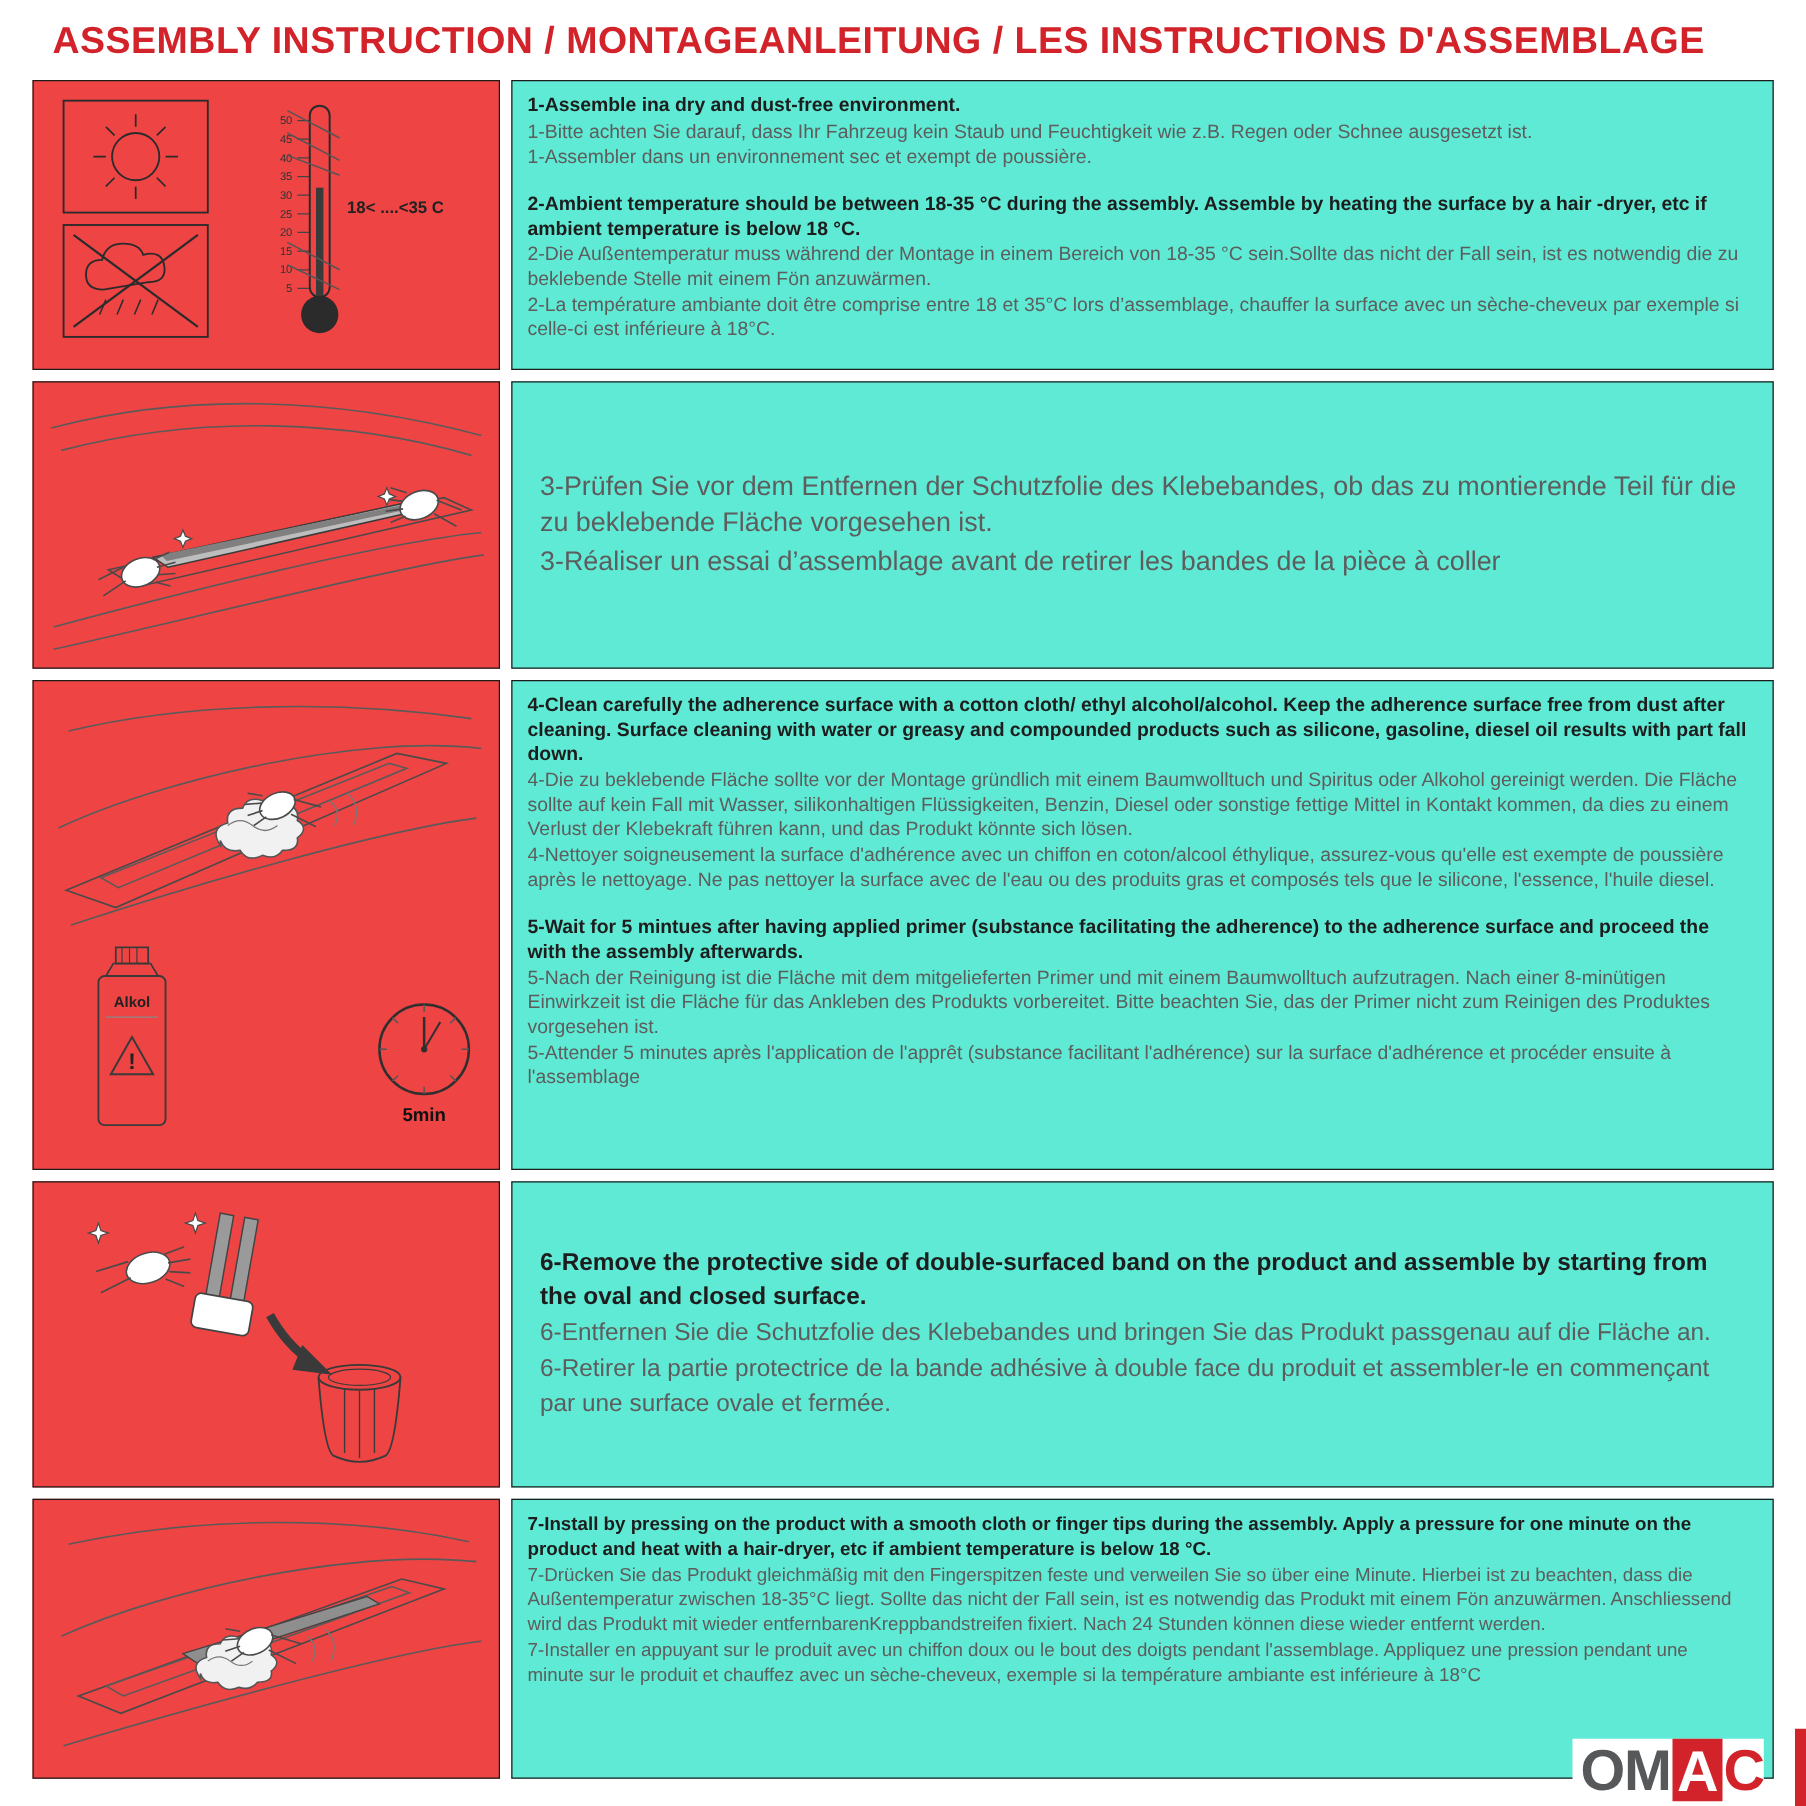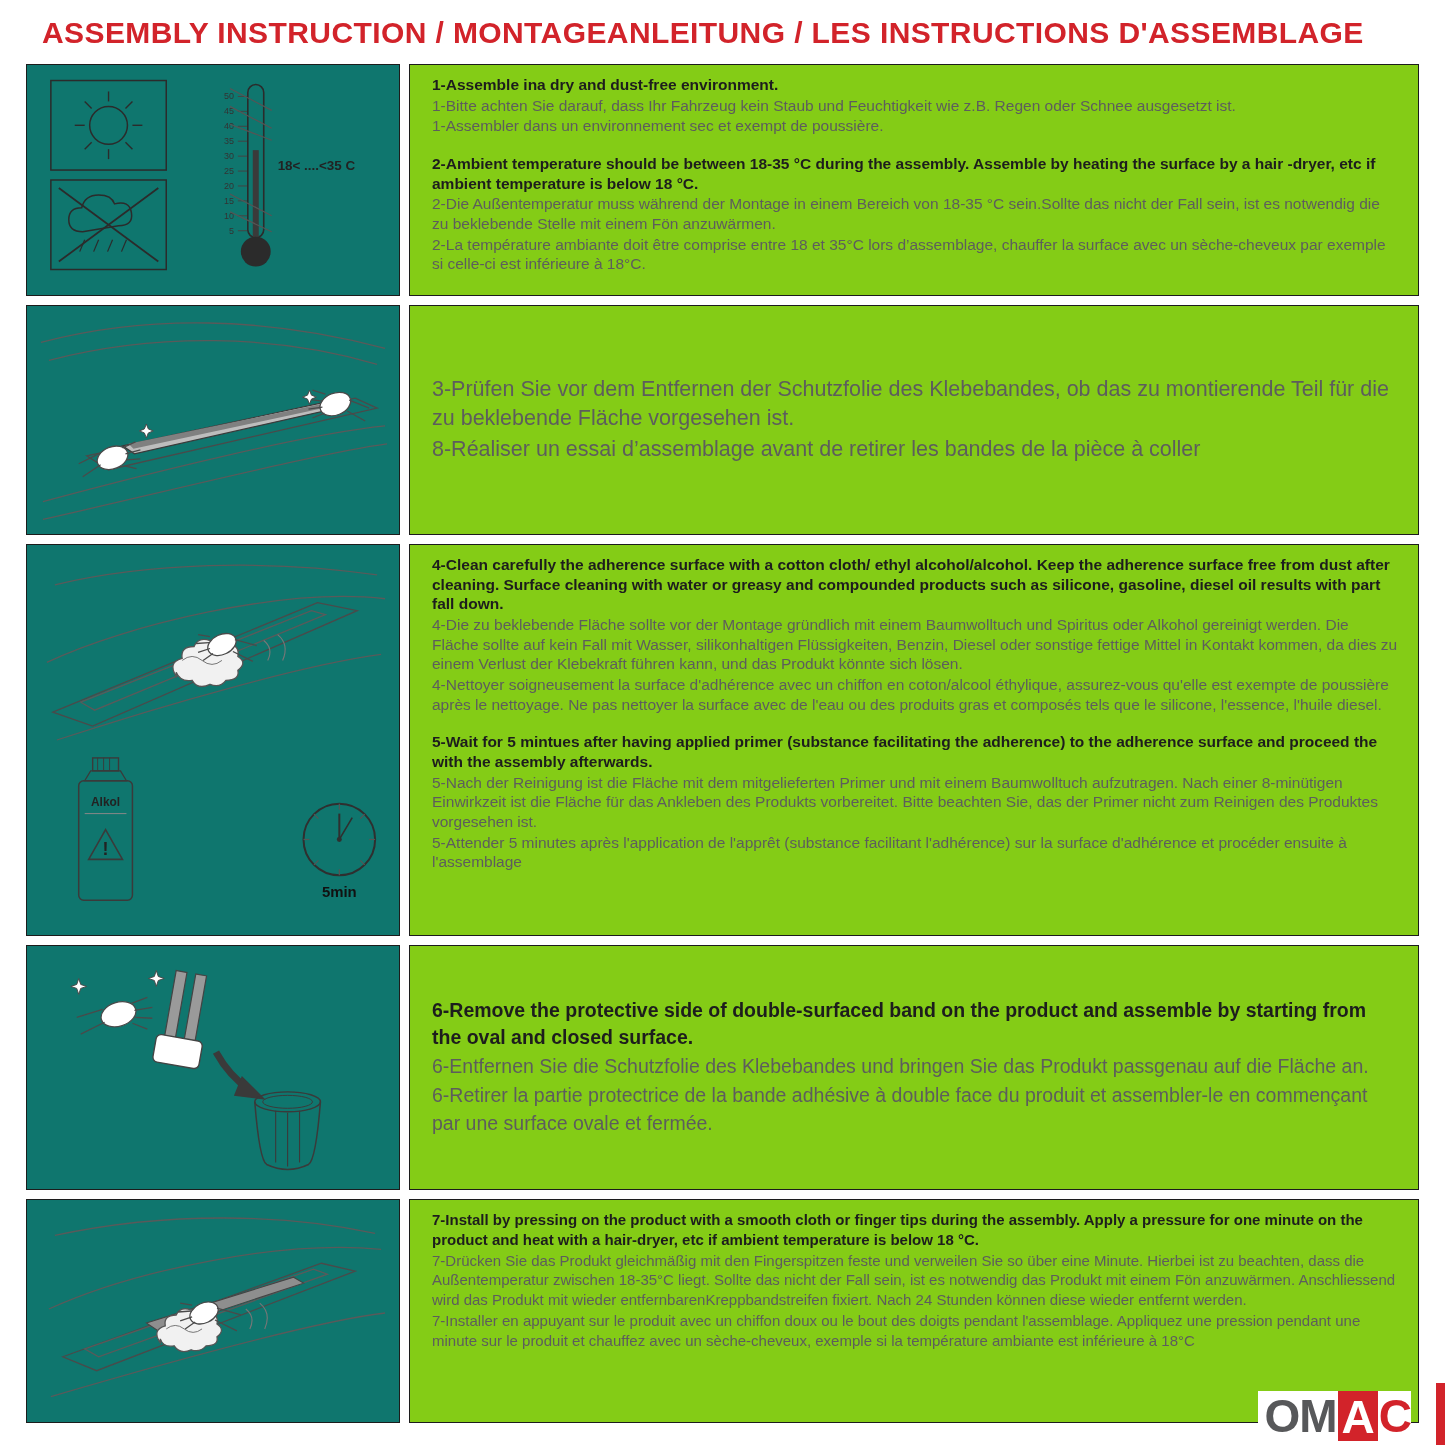--- a/index.html
+++ b/index.html
@@ -12,27 +12,27 @@
   .page { padding:10px 26px 0 26px; }
   .title {
     color:#d2232a;
     font-size:30px; font-weight:bold; letter-spacing:0.4px;
     margin:6px 0 14px 16px;
     white-space:nowrap;
   }
   .row { display:flex; gap:9px; margin-bottom:9px; }
   .imgbox {
     flex:0 0 374px; width:374px;
-    border:1.5px solid #1c1c1c; background:#0f766e;
+    border:1.5px solid #1c1c1c; background:#ef4444;
     display:flex; align-items:center; justify-content:center;
     overflow:hidden;
   }
   .textbox {
-    flex:1; border:1.5px solid #1c1c1c; background:#84cc16;
-    padding:10px 20px 10px 22px;
+    flex:1; border:1.5px solid #1c1c1c; background:#5eead4;
+    padding:10px 20px 10px 12px;
     display:flex; flex-direction:column;
   }
   .textbox.center { justify-content:center; }
   .row-1 { height:232px; }
   .row-2 { height:230px; }
   .row-3 { height:392px; }
   .row-4 { height:245px; }
   .row-5 { height:224px; }
   .row-1 .textbox { font-size:15.5px; line-height:1.27; }
   .row-2 .textbox { font-size:21.5px; line-height:1.36; padding-left:22px; }
@@ -171,21 +171,21 @@
           <ellipse cx="0" cy="0" rx="16" ry="11" transform="rotate(-22)"></ellipse>
           <path d="M-10,-10 l-13,-4 M-13,-3 l-15,-2 M-13,3 l-14,2 M-11,9 l-12,5" fill="none"></path>
           <path d="M14,-4 l20,8 M12,7 l18,10" fill="none"></path>
         </g>
         <path d="M120,118 l2,5 5,2 -5,2 -2,5 -2,-5 -5,-2 5,-2 z" fill="#fff" stroke="#4a4a4a" stroke-width="1"></path>
         <path d="M284,84 l2,5 5,2 -5,2 -2,5 -2,-5 -5,-2 5,-2 z" fill="#fff" stroke="#4a4a4a" stroke-width="1"></path>
       </svg>
     </div>
     <div class="textbox center">
         <p class="para sub">3-Prüfen Sie vor dem Entfernen der Schutzfolie des Klebebandes, ob das zu montierende Teil für die zu beklebende Fläche vorgesehen ist.</p>
-        <p class="para sub">8-Réaliser un essai d’assemblage avant de retirer les bandes de la pièce à coller</p>
+        <p class="para sub">3-Réaliser un essai d’assemblage avant de retirer les bandes de la pièce à coller</p>
       </div>
   </div>
 
   <div class="row row-3">
     <div class="imgbox">
       <svg class="ill" width="374" height="392" viewBox="0 0 374 392">
         <g fill="none" stroke="#5a5a5a" stroke-width="1.3">
           <path d="M28,40 C120,18 240,14 352,30"></path>
           <path d="M20,118 C100,80 260,42 360,54"></path>
           <polygon points="26,168 292,58 332,66 66,182" stroke="#4a4a4a"></polygon>

